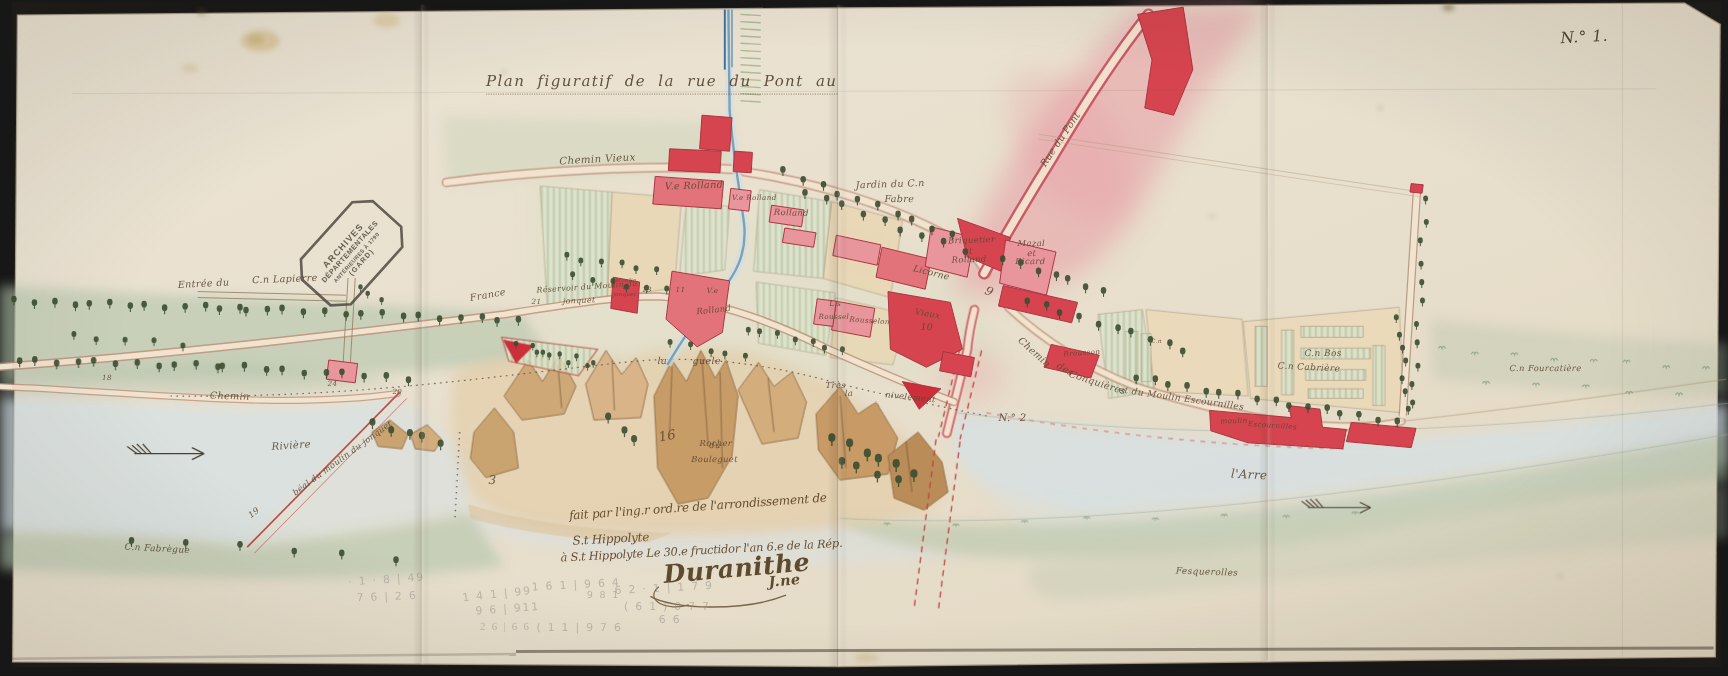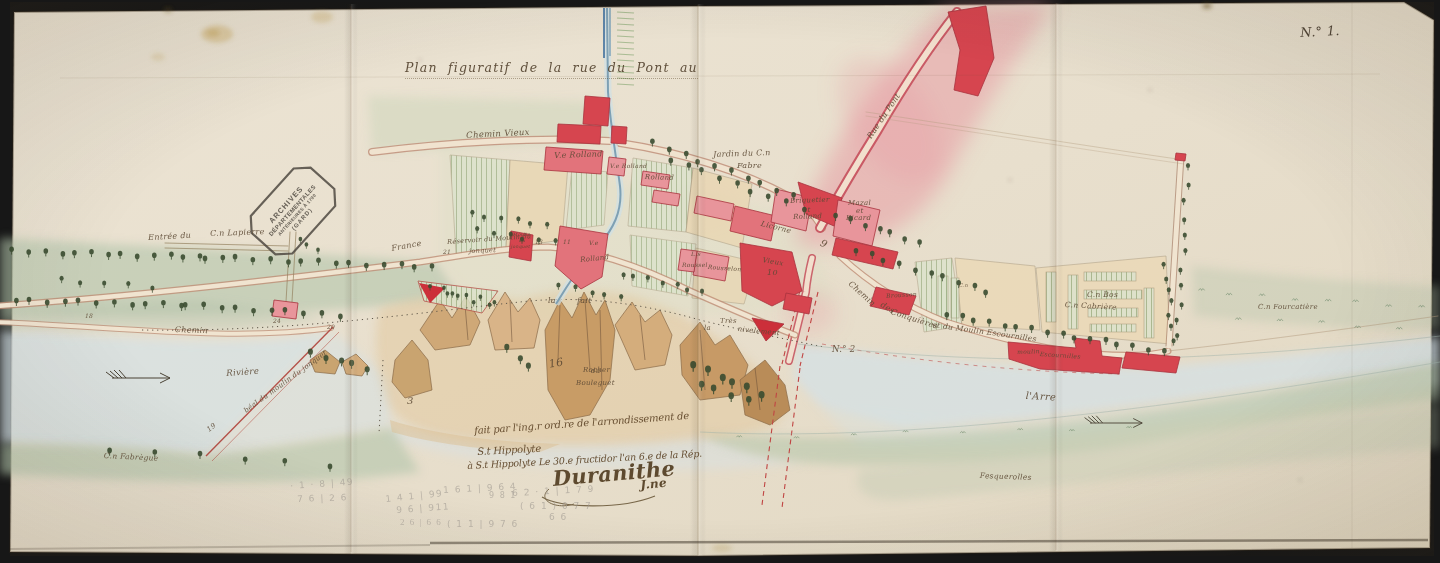--- a/index.html
+++ b/index.html
@@ -546,22 +546,22 @@
       <span class="map-label" style="left: 447px; top: 239px; font-size: 6.5px; transform: rotate(-4deg);">Réservoir du Moulin du</span>
       <span class="map-label" style="left: 469px; top: 248px; font-size: 6.5px; transform: rotate(-2deg);">jonquet</span>
       <span class="map-label" style="left: 391px; top: 245px; font-size: 8px; transform: rotate(-10deg);">France</span>
       <span class="map-label" style="left: 148px; top: 234px; font-size: 8px; transform: rotate(-3deg);">Entrée du</span>
       <span class="map-label" style="left: 210px; top: 230px; font-size: 8px; transform: rotate(-2deg);">C.n Lapierre</span>
       <span class="map-label" style="left: 175px; top: 326px; font-size: 8px; transform: rotate(2deg);">Chemin</span>
       <span class="map-label" style="left: 226px; top: 369px; font-size: 8.5px; transform: rotate(-4deg);">Rivière</span>
       <span class="map-label" style="left: 243px; top: 409px; font-size: 7px; transform: rotate(-36deg);">béal du moulin du jonquet</span>
       <span class="map-label" style="left: 104px; top: 452px; font-size: 7.5px; transform: rotate(3deg);">C.n Fabrègue</span>
       <span class="map-label" style="left: 548px; top: 297px; font-size: 8px;">la</span>
-      <span class="map-label" style="left: 577px; top: 297px; font-size: 8px;">fait</span>
-      <span class="map-label" style="left: 720px; top: 318px; font-size: 7px;">Très</span>
+      <span class="map-label" style="left: 577px; top: 297px; font-size: 8px;">guele</span>
+      <span class="map-label" style="left: 688px; top: 318px; font-size: 7px;">Très</span>
       <span class="map-label" style="left: 704px; top: 325px; font-size: 7px;">la</span>
       <span class="map-label" style="left: 738px; top: 326px; font-size: 7px; transform: rotate(6deg);">nivelement</span>
       <span class="map-label" style="left: 852px; top: 280px; font-size: 8px; transform: rotate(42deg);">Chemin</span>
       <span class="map-label" style="left: 883px; top: 301px; font-size: 8px; transform: rotate(30deg);">des</span>
       <span class="map-label" style="left: 892px; top: 308px; font-size: 8px; transform: rotate(18deg);">Conquières</span>
       <span class="map-label" style="left: 933px; top: 321px; font-size: 7.5px; transform: rotate(8deg);">et du Moulin Escournilles</span>
       <span class="map-label" style="left: 886px; top: 293px; font-size: 6px; transform: rotate(-4deg);">Brousson</span>
       <span class="map-label" style="left: 959px; top: 283px; font-size: 5px;">C.n</span>
       <span class="map-label" style="left: 1087px; top: 291px; font-size: 7.5px;">C.n Bos</span>
       <span class="map-label" style="left: 1065px; top: 301px; font-size: 7.5px; transform: rotate(3deg);">C.n Cabrière</span>

